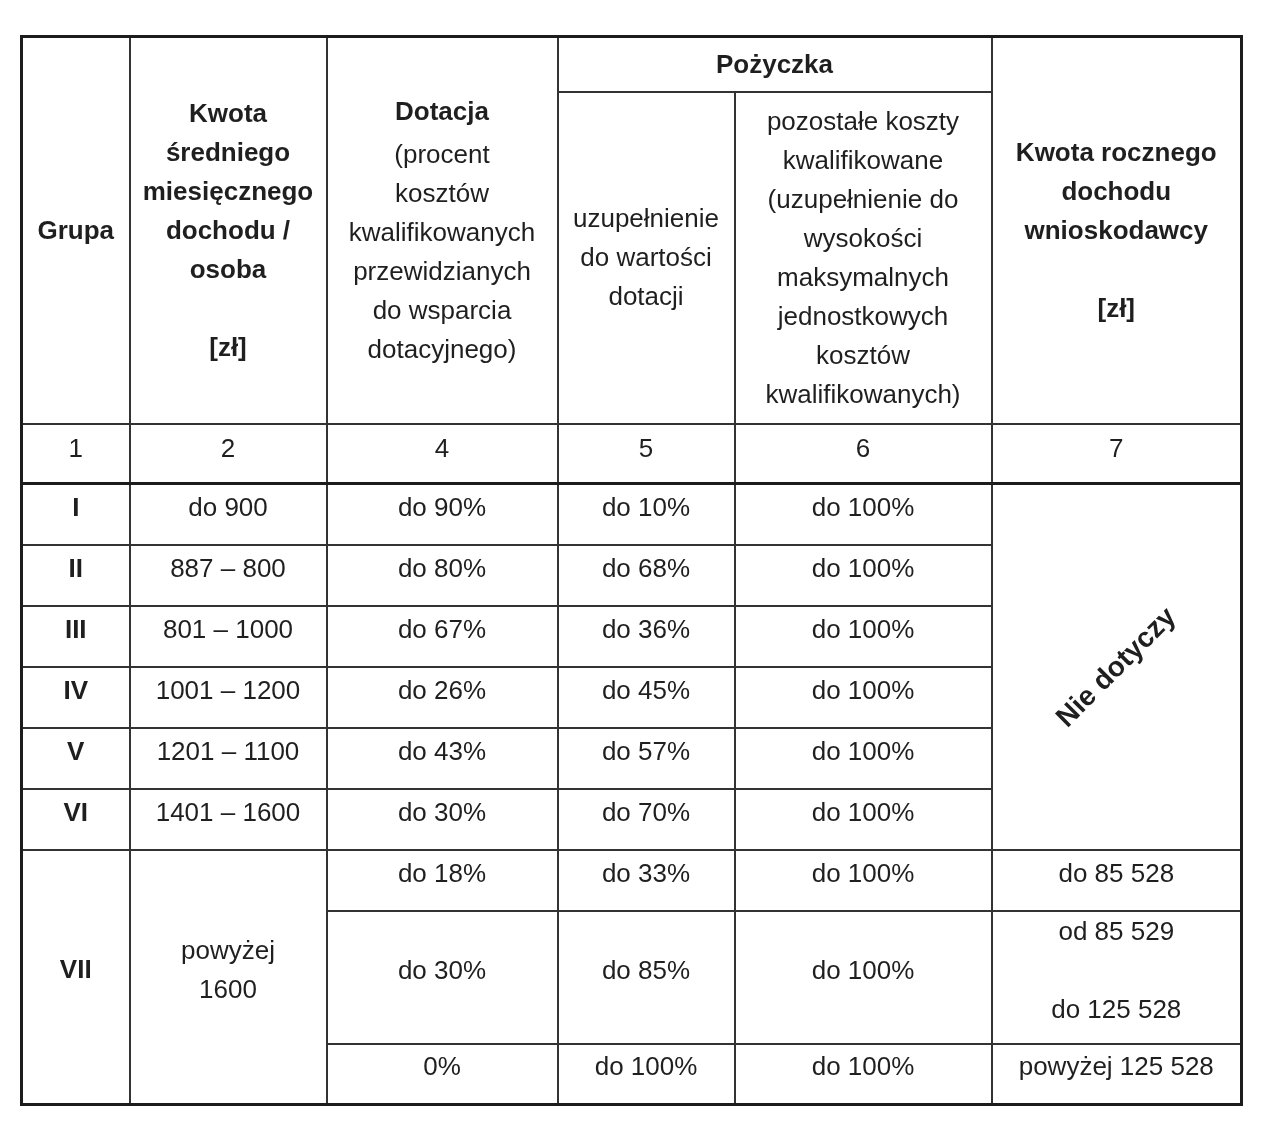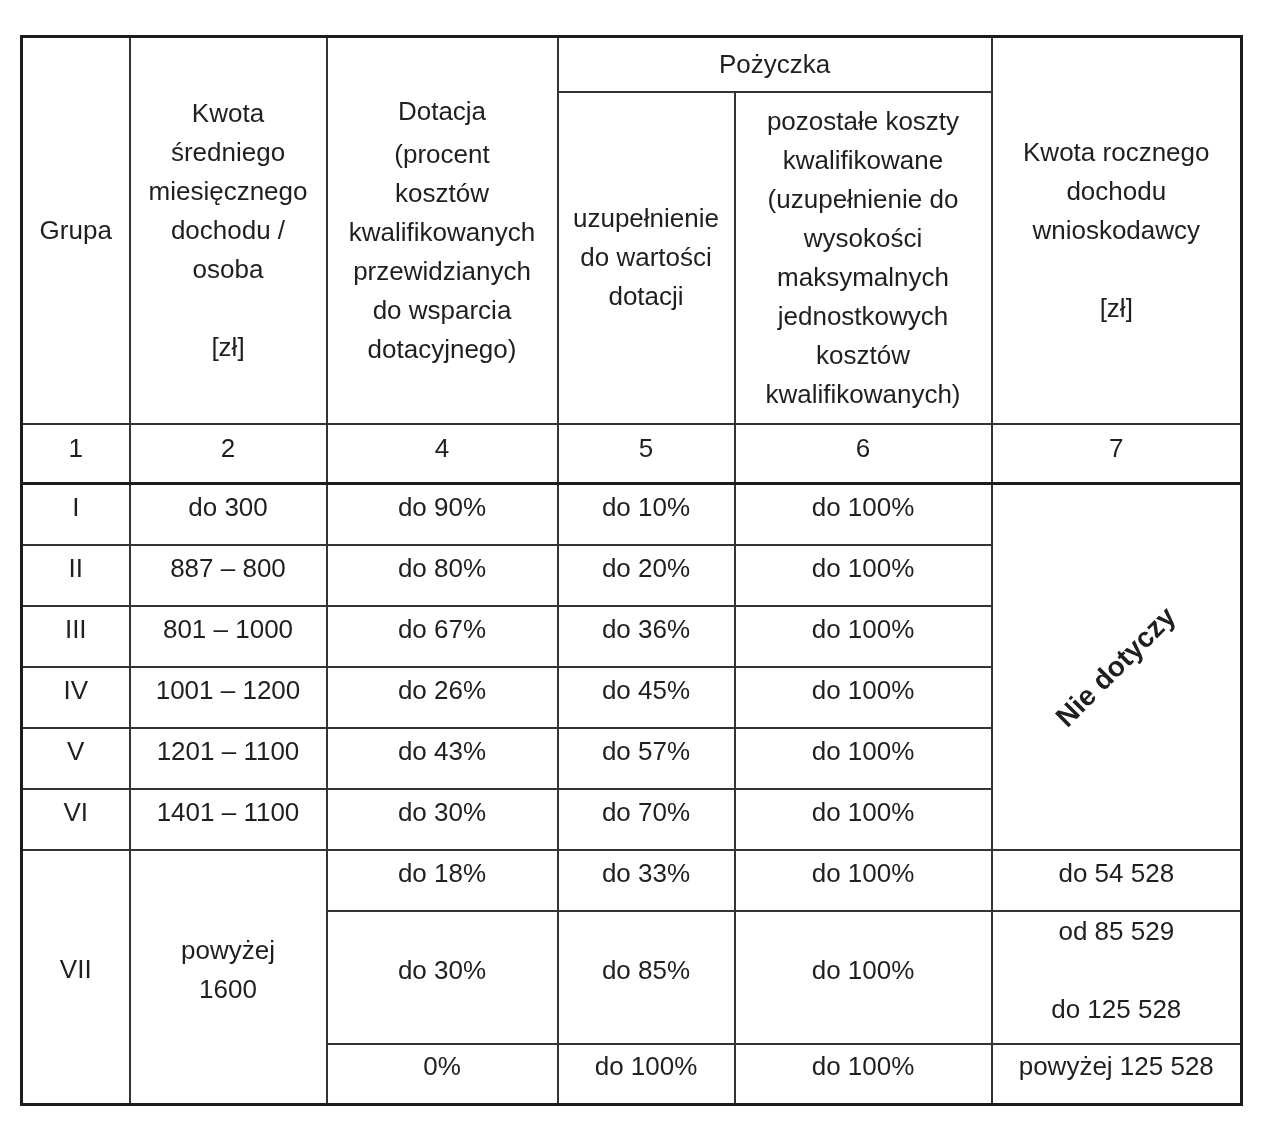--- a/index.html
+++ b/index.html
@@ -12,21 +12,21 @@
     border-collapse:collapse;table-layout:fixed;width:1220px;
     border:3px solid #1c1c1c;background:#fff;
   }
   col.c1{width:108px}col.c2{width:197px}col.c3{width:231px}
   col.c4{width:177px}col.c5{width:257px}col.c6{width:250px}
   th,td{
     border:2px solid #333;text-align:center;vertical-align:middle;
     font-size:26px;font-weight:normal;line-height:1.5;padding:0 6px;
     overflow:hidden;
   }
-  .b{font-weight:normal}
+  .b{font-weight:bold}
   .pre{white-space:pre-line}
   tr.r-head1{height:55px}
   tr.r-head2{height:332px}
   tr.r-num{height:60px}
   tr.r-num td{vertical-align:top;padding-top:4px}
   tr.r-body{height:61px}
   tr.r-vii-mid{height:127px}
   td.val{padding-bottom:14px}
   tr.r-first td{border-top:3px solid #1c1c1c}
   .sub{margin-top:4px}
@@ -95,34 +95,34 @@
         <td>1</td>
         <td>2</td>
         <td>4</td>
         <td>5</td>
         <td>6</td>
         <td>7</td>
       </tr>
 
       <tr class="r-body r-first">
         <td class="b val">I</td>
-        <td class="val">do 300</td>
+        <td class="val">do 900</td>
         <td class="val">do 90%</td>
         <td class="val">do 10%</td>
         <td class="val">do 100%</td>
         <td rowspan="6" class="rot-cell">
           <div class="rot">Nie dotyczy</div>
         </td>
       </tr>
 
       <tr class="r-body">
         <td class="b val">II</td>
         <td class="val">887 – 800</td>
         <td class="val">do 80%</td>
-        <td class="val">do 20%</td>
+        <td class="val">do 68%</td>
         <td class="val">do 100%</td>
       </tr>
 
       <tr class="r-body">
         <td class="b val">III</td>
         <td class="val">801 – 1000</td>
         <td class="val">do 67%</td>
         <td class="val">do 36%</td>
         <td class="val">do 100%</td>
       </tr>
@@ -138,34 +138,34 @@
       <tr class="r-body">
         <td class="b val">V</td>
         <td class="val">1201 – 1100</td>
         <td class="val">do 43%</td>
         <td class="val">do 57%</td>
         <td class="val">do 100%</td>
       </tr>
 
       <tr class="r-body">
         <td class="b val">VI</td>
-        <td class="val">1401 – 1100</td>
+        <td class="val">1401 – 1600</td>
         <td class="val">do 30%</td>
         <td class="val">do 70%</td>
         <td class="val">do 100%</td>
       </tr>
 
       <tr class="r-body">
         <td rowspan="3" class="b val">VII</td>
         <td rowspan="3" class="pre val">powyżej
 1600</td>
         <td class="val">do 18%</td>
         <td class="val">do 33%</td>
         <td class="val">do 100%</td>
-        <td class="val">do 54 528</td>
+        <td class="val">do 85 528</td>
       </tr>
 
       <tr class="r-vii-mid">
         <td class="val">do 30%</td>
         <td class="val">do 85%</td>
         <td class="val">do 100%</td>
         <td class="pre val">od 85 529
 
 do 125 528</td>
       </tr>

